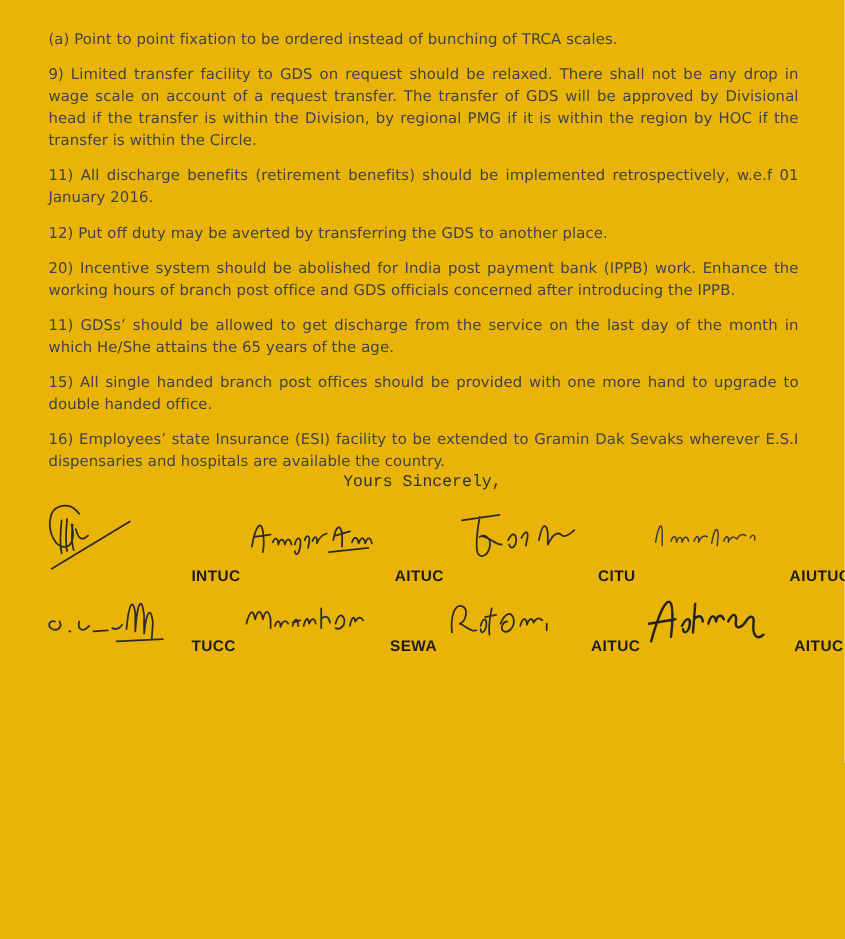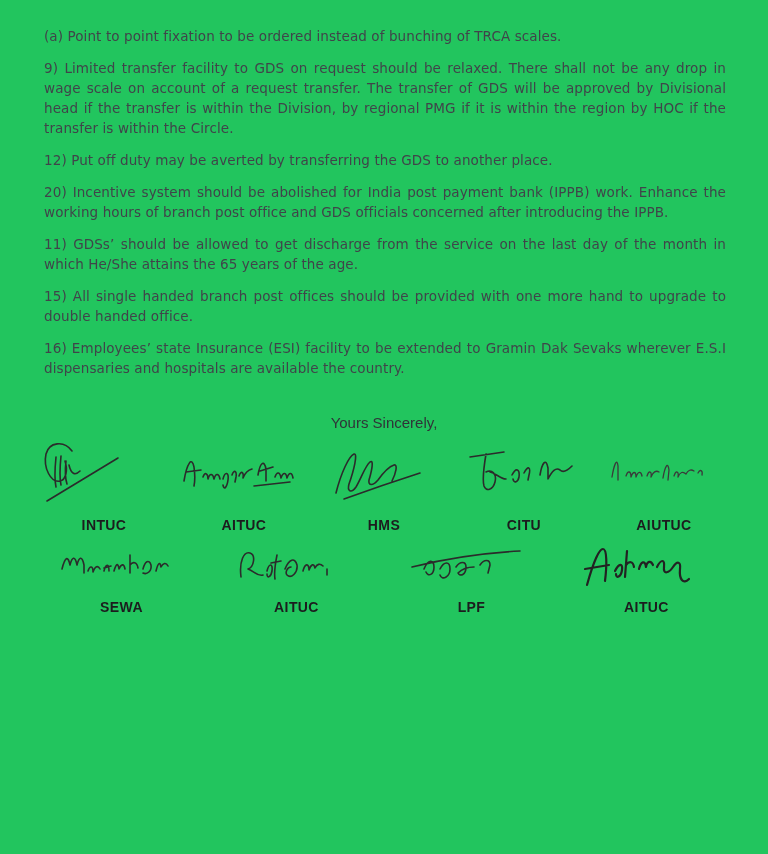--- a/index.html
+++ b/index.html
@@ -1,52 +1,53 @@
 <!DOCTYPE html>
 <html><head>
 <meta charset="utf-8">
 <style>
   html,body{margin:0;padding:0;background:#ffffff;}
   .page{
-    width:768px;height:854px;background:#22c55e;overflow:hidden;position:relative;
+    width:768px;height:854px;background:#eab308;overflow:hidden;position:relative;
     font-family:"DejaVu Sans",sans-serif;color:#40444a;
   }
   .content{padding:26px 42px 0 44px;}
   .content p{
     margin:0 0 12px 0;
     font-size:13.5px;line-height:20px;
     text-align:justify;text-justify:inter-word;
     letter-spacing:0.1px;
   }
   .content p.last{margin-bottom:0;}
   .closing{
-    margin-top:36px;text-align:center;
-    font-family:Liberation Sans, sans-serif;
+    text-align:center;
+    font-family:Liberation Mono, monospace;
     font-size:15px;color:#303338;
   }
   .sig-row{display:flex;margin:6px 34px 0 34px;}
   .sig-row.second{margin-top:8px;}
-  .sig-cell{flex:1 1 0;display:flex;flex-direction:column;align-items:center;}
+  .sig-cell{flex:1 1 0;display:flex;flex-direction:row;align-items:flex-end;}
   .sig-cell svg{display:block;}
   .sig-stroke{fill:none;stroke:#2b2b2b;stroke-width:1.6;stroke-linecap:round;stroke-linejoin:round;}
   .sig-stroke.light{stroke-width:1.3;stroke:#3a3a3a;}
   .sig-stroke.bold{stroke-width:2.2;stroke:#222222;}
   .sig-label{
     font-family:"Liberation Sans",sans-serif;font-weight:700;
     font-size:14px;color:#1c1c1e;letter-spacing:0.4px;margin-top:2px;
   }
 </style>
 </head>
 <body>
 
 <div class="page">
 
   <div class="content">
     <p>(a) Point to point fixation to be ordered instead of bunching of TRCA scales.</p>
     <p>9) Limited transfer facility to GDS on request should be relaxed. There shall not be any drop in wage scale on account of a request transfer. The transfer of GDS will be approved by Divisional head if the transfer is within the Division, by regional PMG if it is within the region by HOC if the transfer is within the Circle.</p>
+    <p>11) All discharge benefits (retirement benefits) should be implemented retrospectively, w.e.f 01 January 2016.</p>
     <p>12) Put off duty may be averted by transferring the GDS to another place.</p>
     <p>20) Incentive system should be abolished for India post payment bank (IPPB) work. Enhance the working hours of branch post office and GDS officials concerned after introducing the IPPB.</p>
     <p>11) GDSs’ should be allowed to get discharge from the service on the last day of the month in which He/She attains the 65 years of the age.</p>
     <p>15) All single handed branch post offices should be provided with one more hand to upgrade to double handed office.</p>
     <p class="last">16) Employees’ state Insurance (ESI) facility to be extended to Gramin Dak Sevaks wherever E.S.I dispensaries and hospitals are available the country.</p>
   </div>
 
   <div class="closing">Yours Sincerely,</div>
 
   <div class="sig-row">
@@ -58,66 +59,60 @@
       <div class="sig-label">INTUC</div>
     </div>
 
     <div class="sig-cell">
       <svg width="140" height="78" viewBox="0 0 140 78">
         <path class="sig-stroke" d="M10 44 C13 26 18 19 20 30 C21 37 21 44 20 49 M12 35 L27 33 M29 40 C31 34 34 37 34 42 C36 35 39 37 40 42 C42 35 45 37 46 42 M49 42 C51 34 55 35 54 43 C53 50 50 54 49 48 M58 38 C60 32 63 34 62 40 L61 45 M65 39 C67 33 70 35 69 41 C71 36 74 33 78 32 M84 38 C86 26 90 22 92 32 L92 44 M86 34 L99 30 M101 40 C103 34 106 35 107 41 C109 35 112 35 113 41 C115 35 118 35 119 41 M80 49 L116 45"></path>
       </svg>
       <div class="sig-label">AITUC</div>
     </div>
 
-    <div class="sig-cell">
-      <svg width="140" height="78" viewBox="0 0 140 78">
-        <path class="sig-stroke" d="M22 56 C27 36 35 19 40 17 C44 16 40 33 35 47 C33 54 37 57 42 50 C47 42 51 29 56 25 C60 22 58 33 55 43 C54 49 59 49 64 43 C69 36 74 30 80 28 C84 27 82 36 78 44 M30 62 C52 54 78 45 106 36"></path>
-      </svg>
-      <div class="sig-label">HMS</div>
-    </div>
 
     <div class="sig-cell">
       <svg width="140" height="78" viewBox="0 0 140 78">
         <path class="sig-stroke" d="M16 20 L50 15 M32 17 C30 29 28 42 30 49 C32 55 39 53 41 45 C43 37 38 32 32 35 M36 35 C42 36 46 42 52 42 M58 38 C62 30 66 32 65 40 C64 45 60 47 59 42 M70 36 C74 28 77 30 75 38 L74 43 M86 38 C88 26 92 20 94 31 L94 42 C98 34 102 30 106 33 C109 36 114 33 118 29"></path>
       </svg>
       <div class="sig-label">CITU</div>
     </div>
 
     <div class="sig-cell">
       <svg width="140" height="78" viewBox="0 0 140 78">
         <path class="sig-stroke light" d="M18 40 C20 28 23 20 24 29 L24 43 M32 39 C34 33 37 34 37 40 C39 34 42 34 42 40 C44 34 47 34 48 39 M53 39 C55 33 58 34 57 40 C59 35 62 33 65 35 M69 41 C71 29 74 24 75 33 L74 43 M80 39 C82 33 85 34 84 40 C86 35 89 34 92 37 C94 33 97 32 100 34 M104 36 C106 32 109 33 108 38"></path>
       </svg>
       <div class="sig-label">AIUTUC</div>
     </div>
 
   </div>
 
   <div class="sig-row second">
 
+    <div class="sig-cell">
+      <svg width="140" height="56" viewBox="0 0 140 56">
+        <path class="sig-stroke" d="M16 26 C10 24 9 31 14 33 C19 35 23 30 20 26 M29 35 L30 35 M38 26 C36 34 42 36 47 30 M51 35 L64 34 M68 32 C72 34 75 32 77 29 M81 33 C83 10 87 3 89 19 L89 35 C91 7 95 2 97 21 L97 37 C99 17 103 11 105 27 L104 41 M72 44 L114 42"></path>
+      </svg>
+      <div class="sig-label">TUCC</div>
+    </div>
 
     <div class="sig-cell">
       <svg width="140" height="56" viewBox="0 0 140 56">
         <path class="sig-stroke" d="M10 28 C13 16 16 14 18 24 C20 16 23 14 25 24 C27 16 30 14 32 24 L32 32 M36 30 C38 24 41 25 41 31 C43 25 46 24 48 28 M52 30 C54 22 57 23 57 30 M52 27 L59 25 M62 30 C64 23 66 21 67 28 C69 23 72 22 73 28 M78 14 L78 32 M78 24 C81 20 85 21 86 27 M91 28 C93 20 97 18 99 24 C100 30 95 34 91 32 M104 30 C106 22 108 20 109 26 C111 22 114 21 116 25"></path>
       </svg>
       <div class="sig-label">SEWA</div>
     </div>
 
     <div class="sig-cell">
       <svg width="140" height="56" viewBox="0 0 140 56">
         <path class="sig-stroke" d="M14 36 C12 20 17 10 23 12 C29 14 27 26 21 28 C27 30 31 36 36 34 M40 30 C42 22 46 22 45 30 C44 36 40 38 40 33 M50 14 C48 24 47 32 48 38 M44 22 L54 20 M58 28 C62 18 68 16 70 24 C71 32 64 38 60 34 C58 32 60 26 64 26 M76 30 C78 22 82 22 82 29 C84 23 87 22 88 27 C90 23 93 22 96 25 M100 28 L100 34"></path>
       </svg>
       <div class="sig-label">AITUC</div>
     </div>
 
-    <div class="sig-cell">
-      <svg width="140" height="56" viewBox="0 0 140 56">
-        <path class="sig-stroke" d="M22 28 C26 18 32 18 32 26 C32 34 26 36 24 31 M38 28 C42 20 48 20 48 28 C48 36 40 40 38 34 M54 26 C58 20 64 20 64 26 C64 34 58 36 56 32 C60 28 66 26 72 26 M78 24 C82 18 88 18 88 24 L86 32 M10 26 C42 18 82 12 118 10"></path>
-      </svg>
-      <div class="sig-label">LPF</div>
-    </div>
 
     <div class="sig-cell">
       <svg width="140" height="56" viewBox="0 0 140 56">
         <path class="sig-stroke bold" d="M10 44 C16 22 22 8 26 8 C30 8 30 24 28 40 M8 28 L32 24 M38 30 C42 22 46 22 45 29 C44 36 39 38 39 33 M50 10 L48 36 M49 24 C52 20 56 20 57 26 M62 28 C64 20 68 19 69 26 C70 20 74 19 76 24 M80 26 C84 18 88 18 87 26 C86 34 92 32 96 26 C100 20 104 20 103 28 C102 38 106 44 112 38"></path>
       </svg>
       <div class="sig-label">AITUC</div>
     </div>
 
   </div>
 

